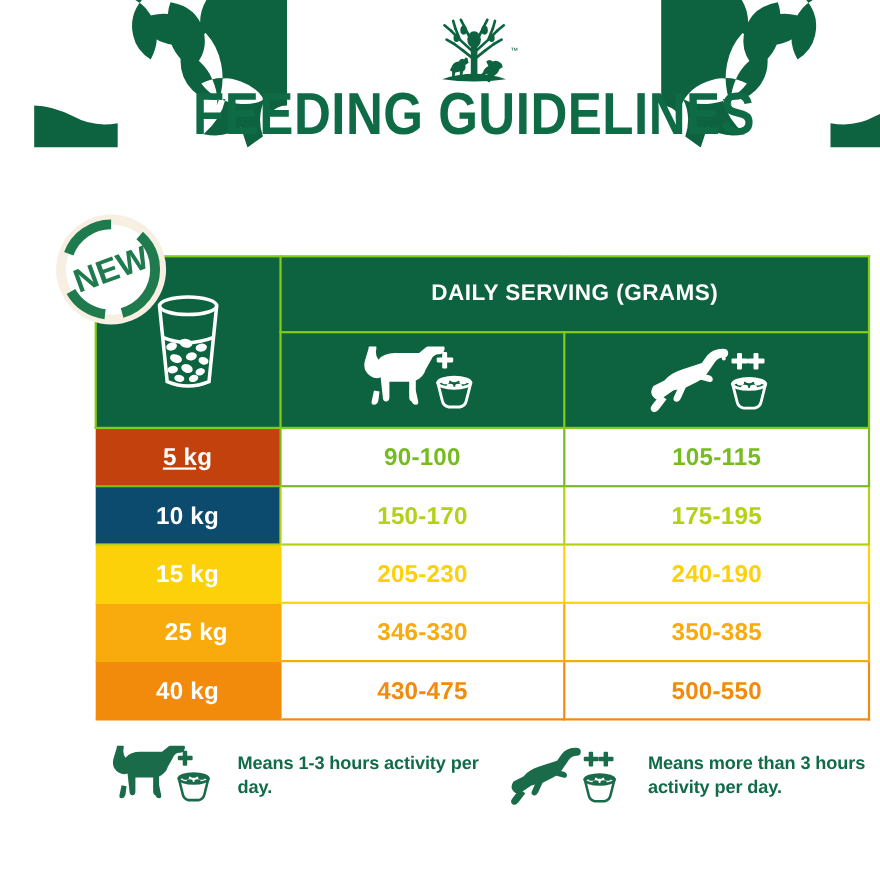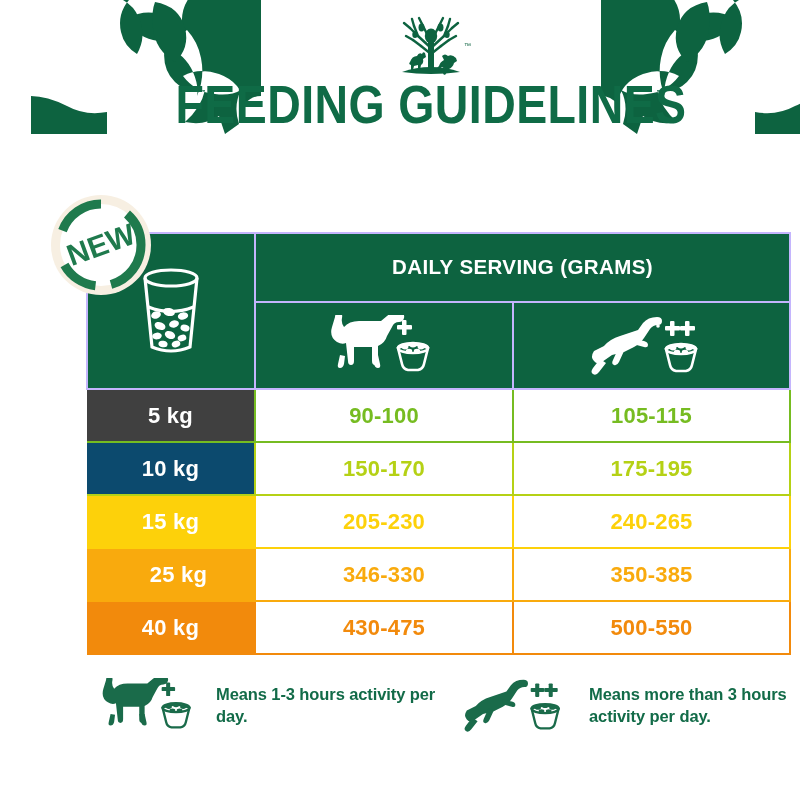--- a/index.html
+++ b/index.html
@@ -56,21 +56,21 @@
     width: 703px;
     border-collapse: collapse;
     table-layout: fixed;
   }
   .table td, .table th { padding: 0; margin: 0; }
 
   .col-w  { width: 168px; }
   .col-a  { width: 258px; }
   .col-b  { width: 277px; }
 
-  .hd-green { background: #0d6340; border: 2px solid #c4b5fd; }
+  .hd-green { background: #0d6340; border: 2px solid #84cc16; }
   .cup-cell { height: 156px; vertical-align: middle; text-align: center; }
   .cup-cell svg { display: block; margin: 0 auto; width: 62px; height: 92px; }
 
   .serving-head {
     height: 68px;
     color: #ffffff;
     font-size: 20.5px;
     font-weight: 700;
     letter-spacing: 0.4px;
     text-align: center;
@@ -259,33 +259,33 @@
               <ellipse cx="99" cy="33" rx="3.4" ry="2.4"></ellipse>
               <ellipse cx="87" cy="37" rx="3.2" ry="2.2"></ellipse>
               <ellipse cx="95" cy="37" rx="3.2" ry="2.2"></ellipse>
             </g>
           </svg>
         </td>
       </tr>
     </tbody>
     <tbody id="rows-body">
         <tr>
-          <td class="wt-cell" style="background: #404040; border-bottom: 2px solid rgb(118, 188, 33);">5 kg</td>
+          <td class="wt-cell" style="background: #c2410c; border-bottom: 2px solid rgb(118, 188, 33); text-decoration: underline;">5 kg</td>
           <td class="val-cell" style="color: rgb(118, 188, 33); border-bottom: 2px solid rgb(118, 188, 33); border-right: 2px solid rgb(118, 188, 33); border-left: 2px solid rgb(118, 188, 33);">90-100</td>
           <td class="val-cell" style="color: rgb(118, 188, 33); border-bottom: 2px solid rgb(118, 188, 33); border-right: 2px solid rgb(118, 188, 33);">105-115</td>
         </tr>
         <tr>
           <td class="wt-cell" style="background: #0c4a6e; border-bottom: 2px solid rgb(181, 209, 21);">10 kg</td>
           <td class="val-cell" style="color: rgb(181, 209, 21); border-bottom: 2px solid rgb(181, 209, 21); border-right: 2px solid rgb(181, 209, 21); border-left: 2px solid rgb(181, 209, 21);">150-170</td>
           <td class="val-cell" style="color: rgb(181, 209, 21); border-bottom: 2px solid rgb(181, 209, 21); border-right: 2px solid rgb(181, 209, 21);">175-195</td>
         </tr>
         <tr>
           <td class="wt-cell" style="background: rgb(253, 209, 10); border-bottom: 2px solid rgb(253, 209, 10);">15 kg</td>
           <td class="val-cell" style="color: rgb(253, 209, 10); border-bottom: 2px solid rgb(253, 209, 10); border-right: 2px solid rgb(253, 209, 10); border-left: 2px solid rgb(253, 209, 10);">205-230</td>
-          <td class="val-cell" style="color: rgb(253, 209, 10); border-bottom: 2px solid rgb(253, 209, 10); border-right: 2px solid rgb(253, 209, 10);">240-265</td>
+          <td class="val-cell" style="color: rgb(253, 209, 10); border-bottom: 2px solid rgb(253, 209, 10); border-right: 2px solid rgb(253, 209, 10);">240-190</td>
         </tr>
         <tr>
           <td class="wt-cell" style="background: rgb(249, 170, 13); border-bottom: 2px solid rgb(249, 170, 13); padding-left: 16px;">25 kg</td>
           <td class="val-cell" style="color: rgb(249, 170, 13); border-bottom: 2px solid rgb(249, 170, 13); border-right: 2px solid rgb(249, 170, 13); border-left: 2px solid rgb(249, 170, 13);">346-330</td>
           <td class="val-cell" style="color: rgb(249, 170, 13); border-bottom: 2px solid rgb(249, 170, 13); border-right: 2px solid rgb(249, 170, 13);">350-385</td>
         </tr>
         <tr>
           <td class="wt-cell" style="background: rgb(242, 138, 12); border-bottom: 2px solid rgb(242, 138, 12);">40 kg</td>
           <td class="val-cell" style="color: rgb(242, 138, 12); border-bottom: 2px solid rgb(242, 138, 12); border-right: 2px solid rgb(242, 138, 12); border-left: 2px solid rgb(242, 138, 12);">430-475</td>
           <td class="val-cell" style="color: rgb(242, 138, 12); border-bottom: 2px solid rgb(242, 138, 12); border-right: 2px solid rgb(242, 138, 12);">500-550</td>

